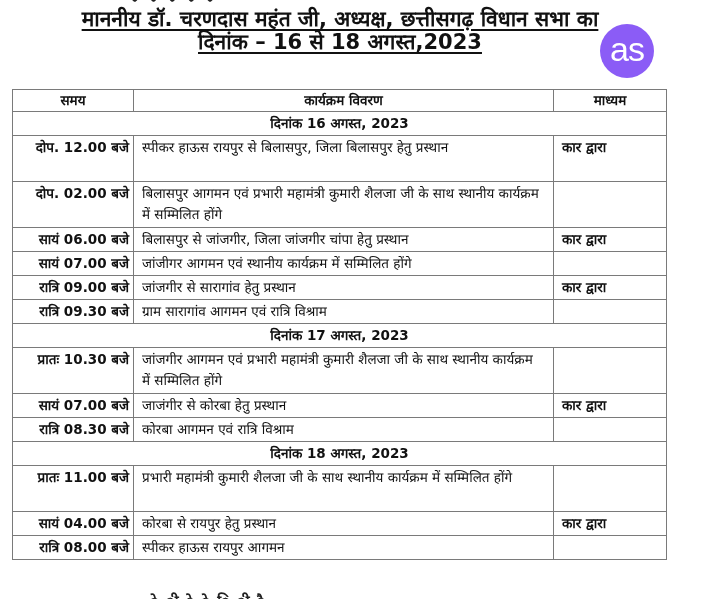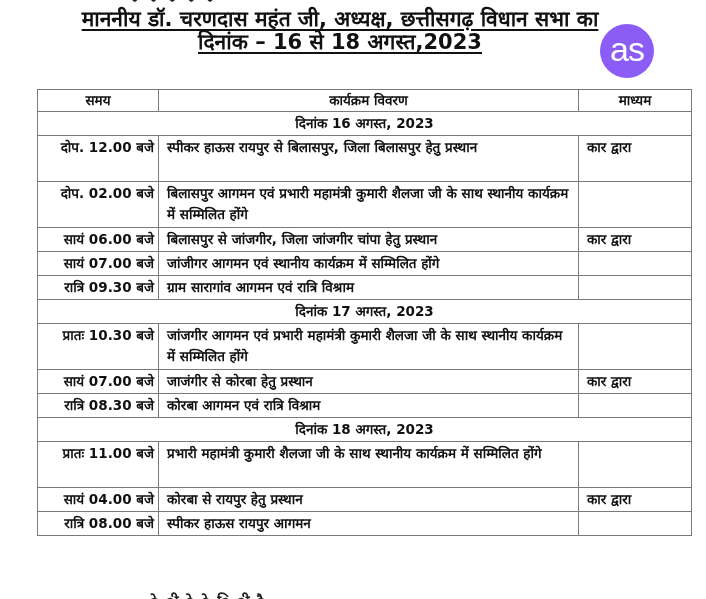--- a/index.html
+++ b/index.html
@@ -20,33 +20,33 @@
 
     .logo {
       position: absolute; left: 600px; top: 24px; width: 54px; height: 54px;
       border-radius: 50%; background: #8b5cf6; color: #fff;
       display: flex; align-items: center; justify-content: center;
       font-family: "Liberation Sans", sans-serif; font-size: 34px; line-height: 1;
       letter-spacing: -1px; padding-bottom: 4px;
     }
 
     .schedule-table {
-      position: absolute; left: 37px; top: 89px; width: 654px;
+      position: absolute; left: 12px; top: 89px; width: 654px;
       border-collapse: collapse; table-layout: fixed;
     }
     .schedule-table td, .schedule-table th {
       border: 1px solid #7a7a7a; vertical-align: top;
       font-size: 13.5px; line-height: 21px; color: #111;
     }
     .schedule-table th { font-weight: bold; text-align: center; height: 22px; padding: 0 4px; }
     .col-time { width: 121px; }
     .col-desc { width: 420px; }
     .col-mode { width: 113px; }
     .cell-time { padding: 1px 4px 0 6px; white-space: nowrap; font-weight: bold; text-align: right; }
-    .cell-desc { padding: 1px 8px 0 8px; font-weight: bold; }
+    .cell-desc { padding: 1px 8px 0 8px; font-weight: normal; }
     .cell-mode { padding: 1px 24px 0 8px; white-space: nowrap; font-weight: bold; }
     .date-row td { text-align: center; font-weight: bold; height: 23px; padding: 1px 4px; }
     tr.r1 td { height: 24px; }
     tr.r2 td { height: 46px; }
 
     .bottom-clip {
       position: absolute; left: 150px; top: 590px; width: 450px; height: 9px;
       overflow: hidden; font-size: 15px; font-weight: bold; color: #222; white-space: nowrap;
       letter-spacing: 3px;
     }
@@ -95,20 +95,25 @@
       <td class="cell-time">सायं 06.00 बजे</td>
       <td class="cell-desc">बिलासपुर से जांजगीर, जिला जांजगीर चांपा हेतु प्रस्थान</td>
       <td class="cell-mode">कार द्वारा</td>
     </tr>
     <tr class="r1">
       <td class="cell-time">सायं 07.00 बजे</td>
       <td class="cell-desc">जांजीगर आगमन एवं स्थानीय कार्यक्रम में सम्मिलित होंगे</td>
       <td class="cell-mode"></td>
     </tr>
     <tr class="r1">
+      <td class="cell-time">रात्रि 09.00 बजे</td>
+      <td class="cell-desc">जांजगीर से सारागांव हेतु प्रस्थान</td>
+      <td class="cell-mode">कार द्वारा</td>
+    </tr>
+    <tr class="r1">
       <td class="cell-time">रात्रि 09.30 बजे</td>
       <td class="cell-desc">ग्राम सारागांव आगमन एवं रात्रि विश्राम</td>
       <td class="cell-mode"></td>
     </tr>
 
     <tr class="date-row">
       <td colspan="3">दिनांक 17 अगस्त, 2023</td>
     </tr>
     <tr class="r2">
       <td class="cell-time">प्रातः 10.30 बजे</td>

